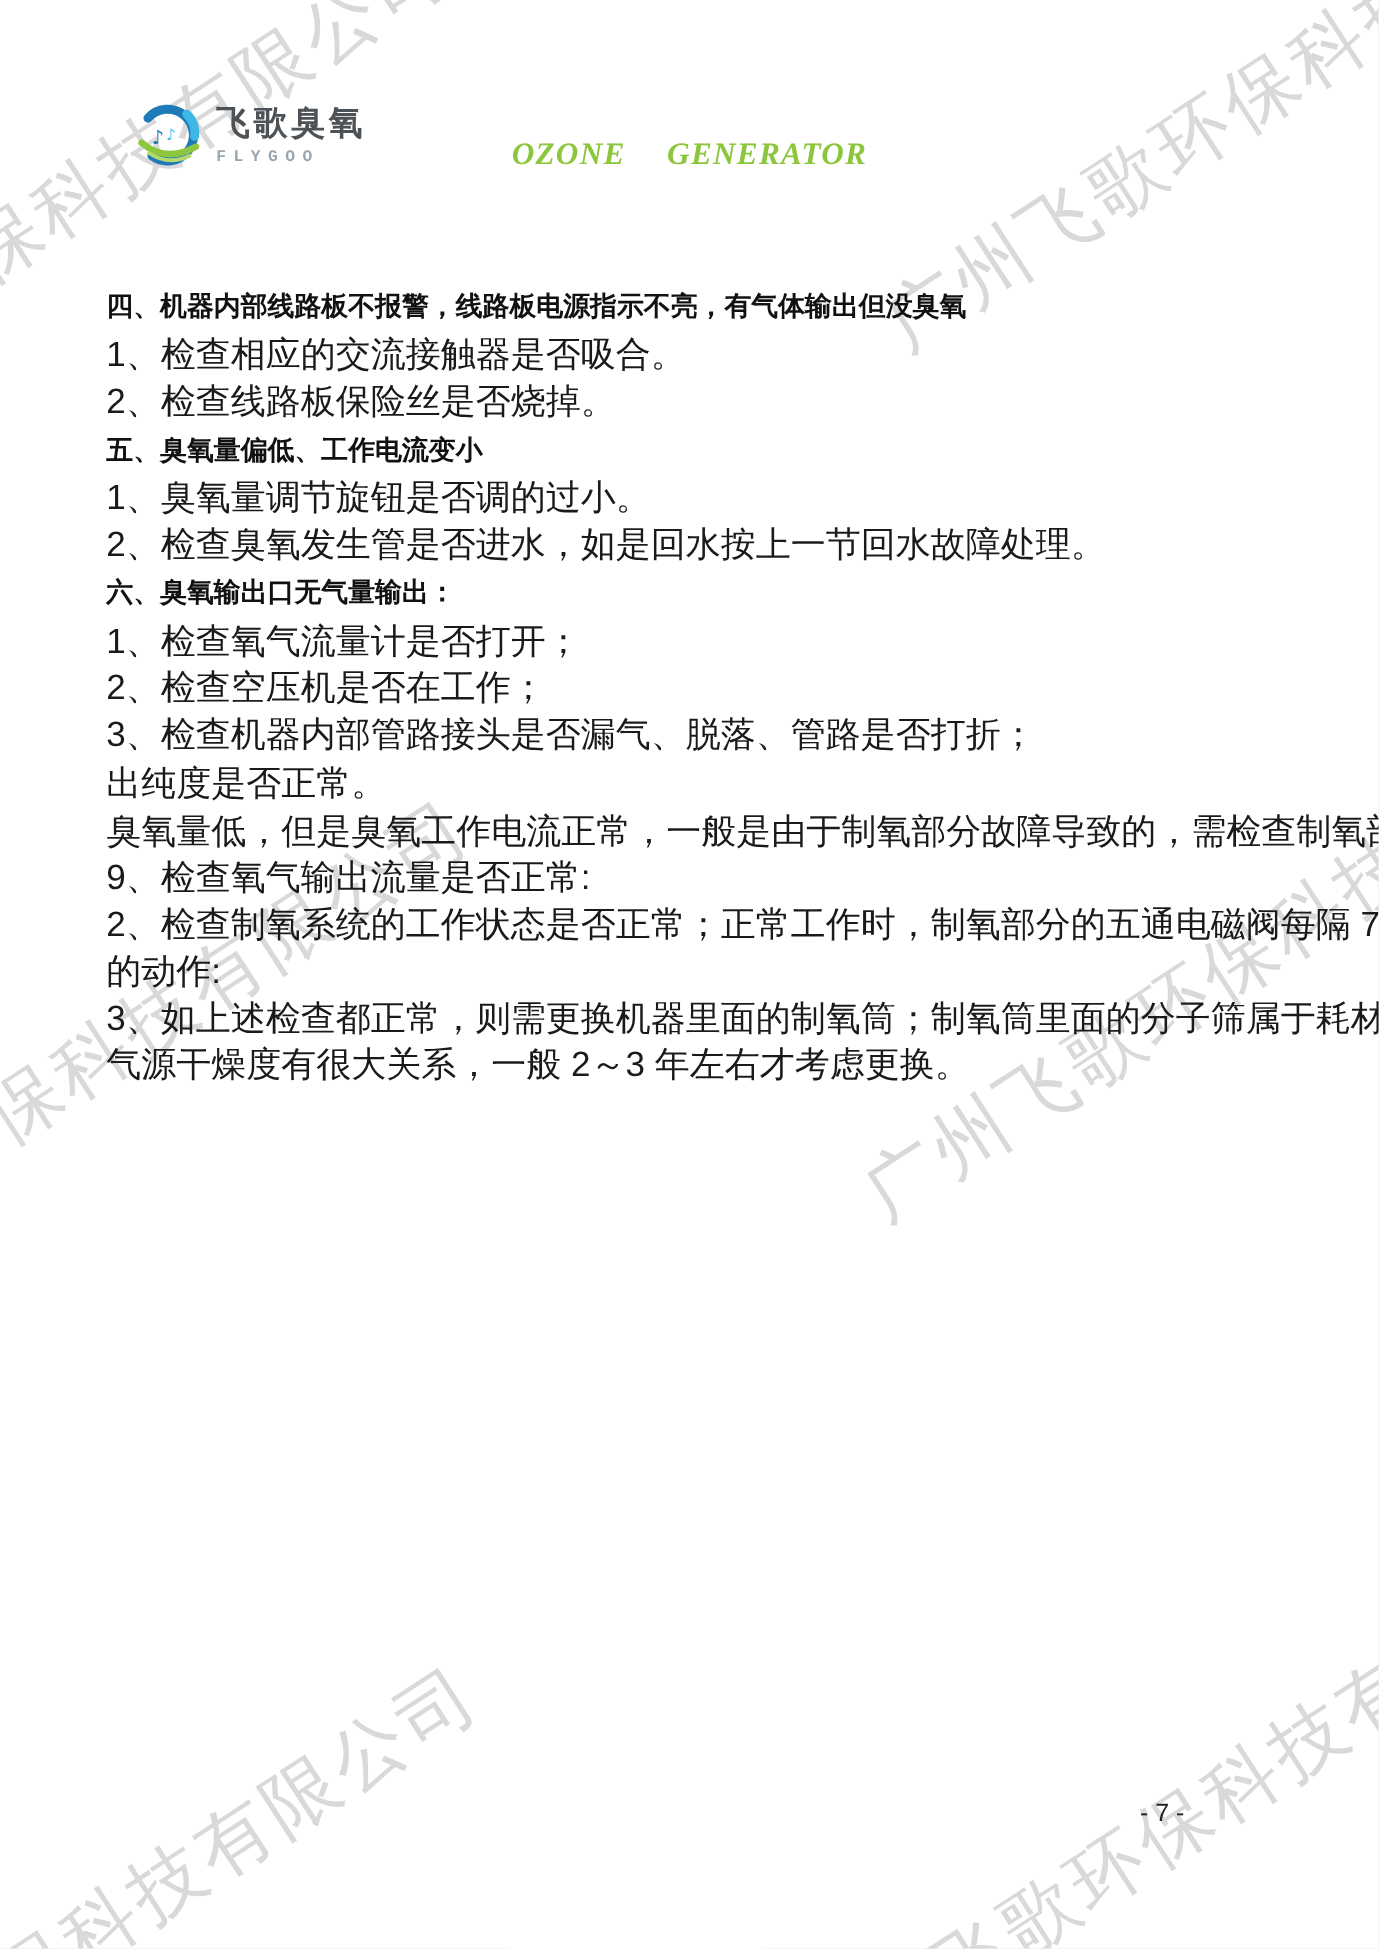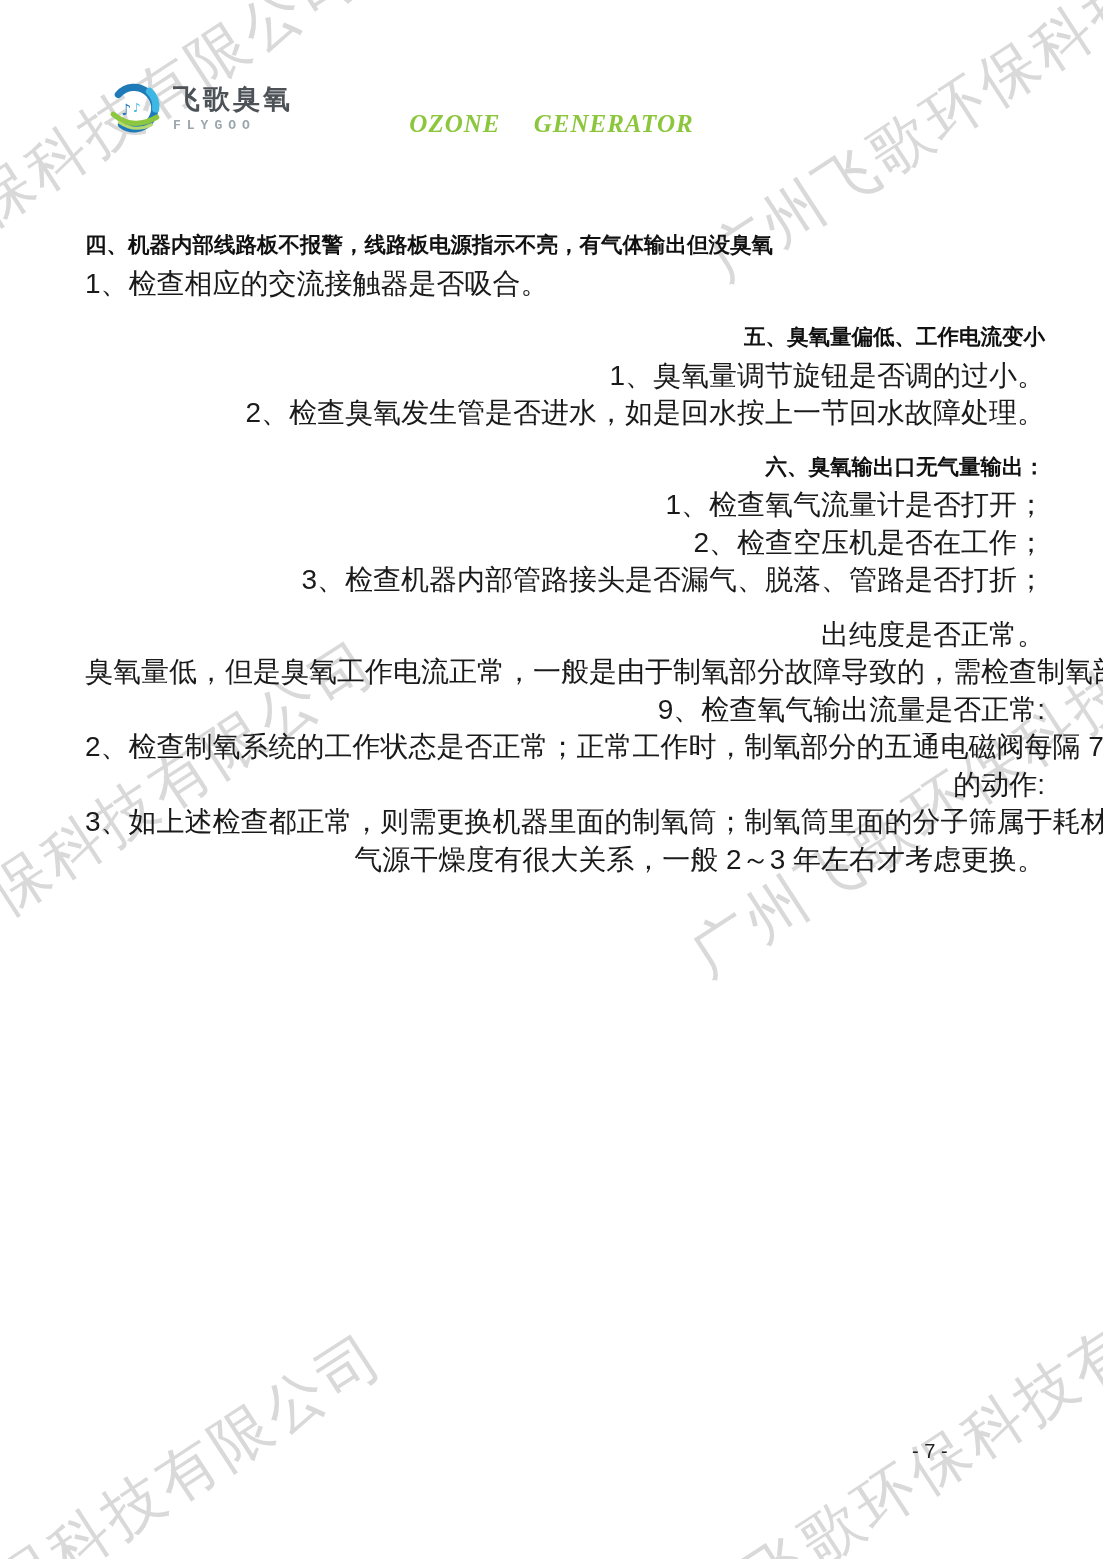--- a/index.html
+++ b/index.html
@@ -39,21 +39,21 @@
     text-align:center;
     font-family:"Liberation Serif","DejaVu Serif",serif;
     font-style:italic; font-weight:bold;
     font-size:25px; color:#8cc63c;
     word-spacing:26px; letter-spacing:1px;
     z-index:2;
   }
 
   
   .content { position:absolute; left:85px; top:227px; width:960px; z-index:1; }
-  .section + .section { margin-top:17px;text-align:right; }
+  .section + .section { margin-top:2px; }
   .sec-heading {
     font-size:21.5px; line-height:37.5px;
     margin:0; font-weight:bold; color:#111;
     white-space:nowrap;
   }
   .line {
     font-size:28px; line-height:37.5px;
     color:#1a1a1a; white-space:nowrap;
   }
 
@@ -86,20 +86,21 @@
     </div>
   </div>
 
   <div class="header-title">OZONE GENERATOR</div>
 
   <div class="content">
 
     <div class="section">
       <h2 class="sec-heading">四、机器内部线路板不报警，线路板电源指示不亮，有气体输出但没臭氧</h2>
       <div class="line">1、检查相应的交流接触器是否吸合。</div>
+      <div class="line">2、检查线路板保险丝是否烧掉。</div>
     </div>
 
     <div class="section">
       <h2 class="sec-heading">五、臭氧量偏低、工作电流变小</h2>
       <div class="line">1、臭氧量调节旋钮是否调的过小。</div>
       <div class="line">2、检查臭氧发生管是否进水，如是回水按上一节回水故障处理。</div>
     </div>
 
     <div class="section">
       <h2 class="sec-heading">六、臭氧输出口无气量输出：</h2>

